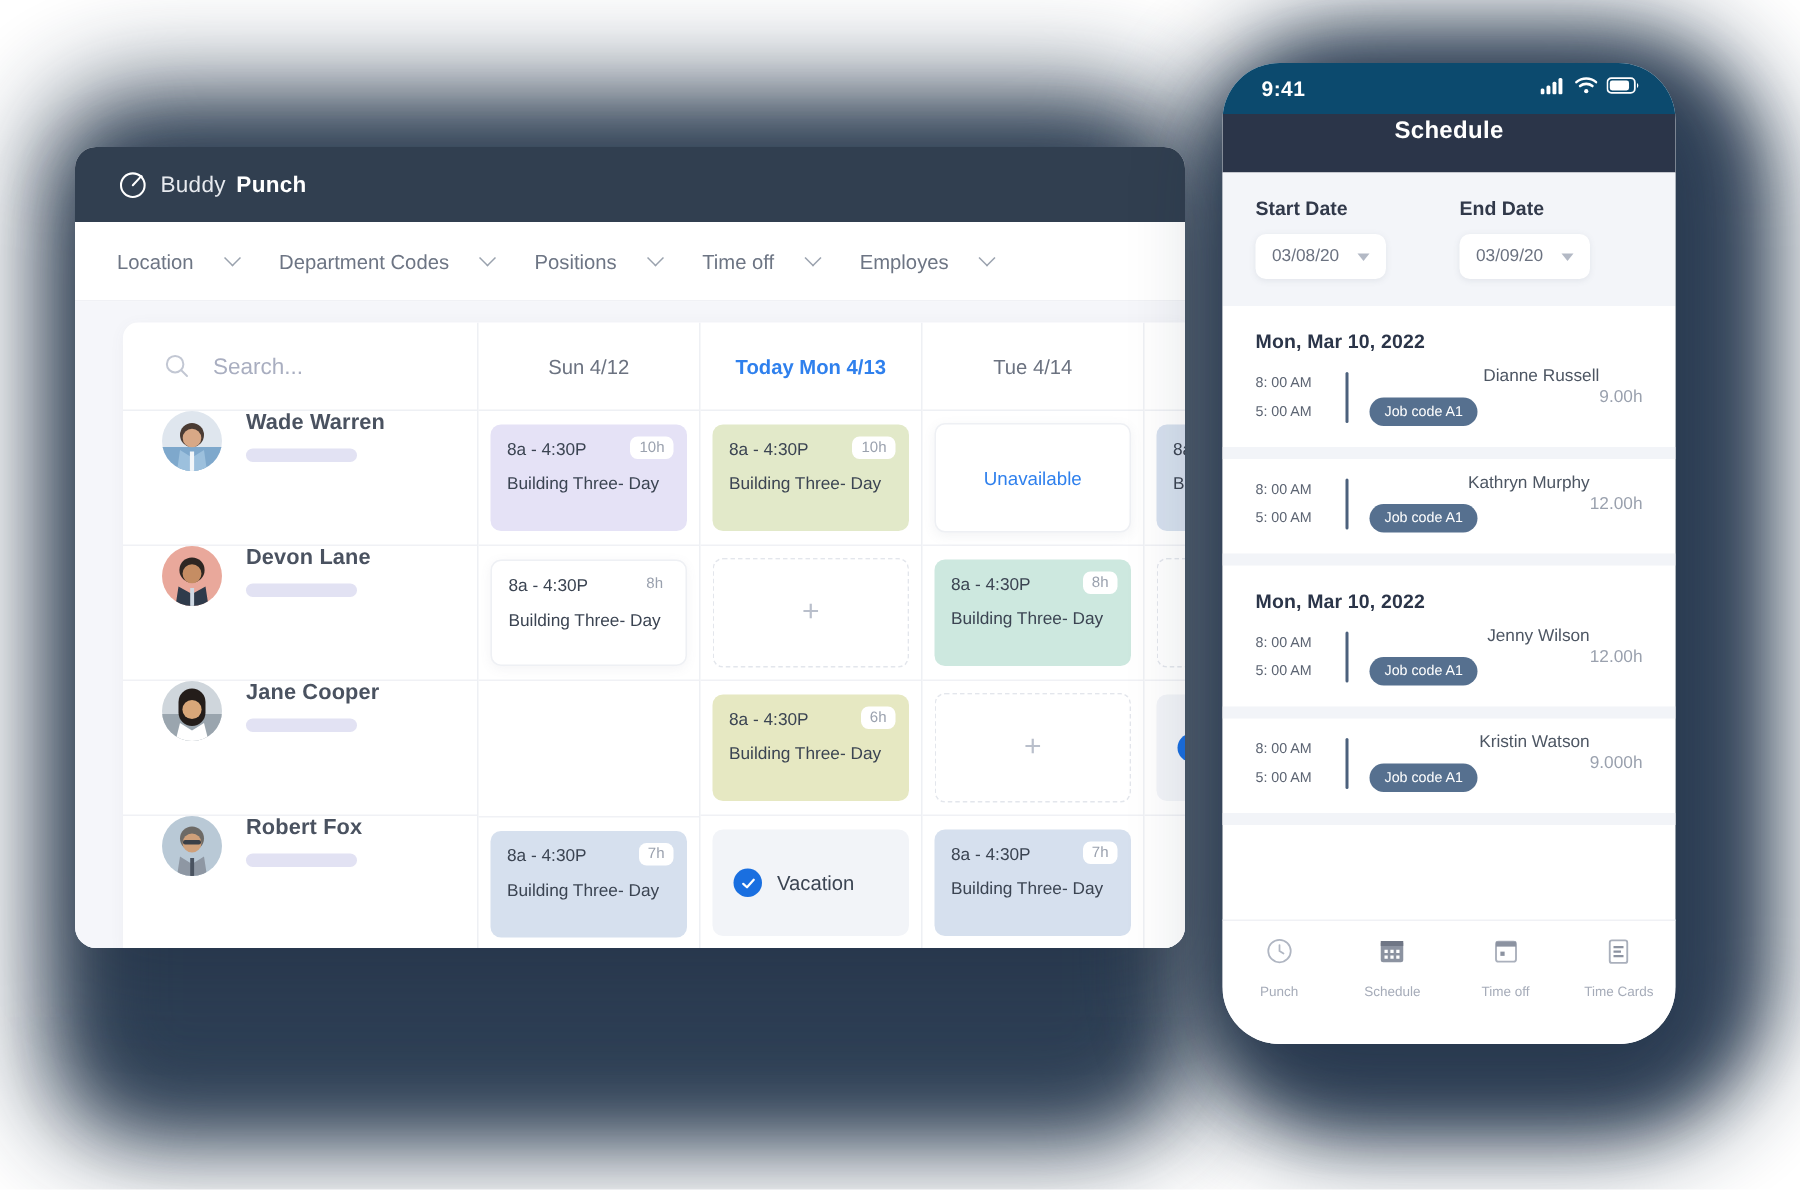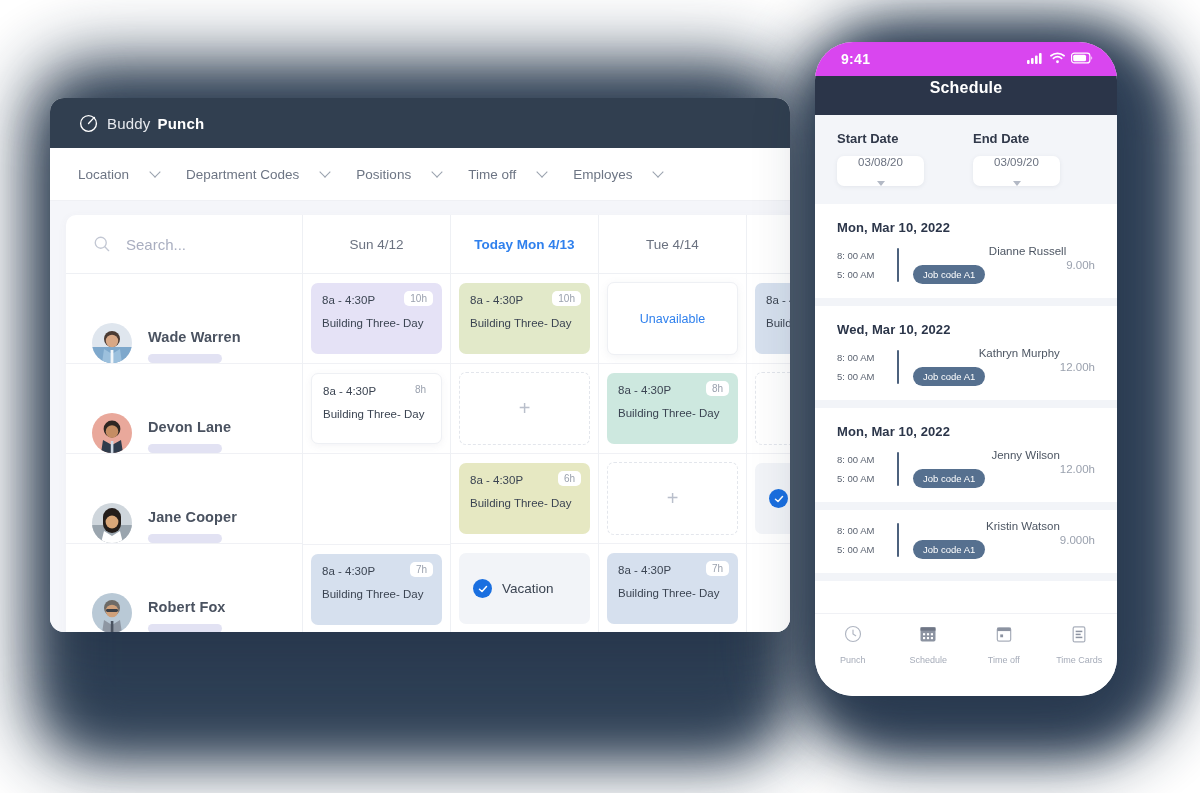--- a/index.html
+++ b/index.html
@@ -66,21 +66,21 @@
     color:#6d7584;font-size:13.5px;cursor:pointer;white-space:nowrap;
   }
   .caret{display:inline-block;width:9px;height:9px;position:relative;top:-2px;}
   .caret:before{
     content:"";position:absolute;left:0;top:0;width:7px;height:7px;
     border-right:1.4px solid #9aa2ae;border-bottom:1.4px solid #9aa2ae;
     transform:rotate(45deg);
   }
 
   .dk-body{
-    background:#f5f6fa;padding:14px 0 0 16px;height:432px;box-sizing:border-box;
+    background:#f5f6fa;padding:14px 0 0 32px;height:432px;box-sizing:border-box;
   }
   .grid{
     background:#fff;border-radius:10px 0 0 0;height:418px;overflow:hidden;
     display:flex;box-shadow:0 2px 10px rgba(90,100,120,.05);
   }
   .col-people{width:236px;flex:0 0 236px;border-right:1px solid #eef0f4;}
   .col-day{width:147px;flex:0 0 147px;border-right:1px solid #eef0f4;}
 
   .head-cell{
     height:58px;display:flex;align-items:center;justify-content:center;
@@ -88,21 +88,21 @@
   }
   .head-cell.today{color:#2f80ed;font-weight:bold;}
   .search-cell{
     height:58px;display:flex;align-items:center;gap:14px;padding-left:26px;
     border-bottom:1px solid #eef0f4;
   }
   .search-ico{width:20px;height:20px;flex:0 0 auto;}
   .search-ph{color:#a9aec0;font-size:15px;}
 
   .person{
-    height:90px;display:flex;align-items:flex-end;gap:16px;padding-left:26px;
+    height:90px;display:flex;align-items:flex-start;gap:16px;padding-left:26px;
     border-bottom:1px solid #f0f1f5;box-sizing:border-box;
   }
   .avatar{
     width:40px;height:40px;border-radius:50%;flex:0 0 auto;overflow:hidden;
     position:relative;
   }
   .av-face{position:absolute;left:0;top:0;right:0;bottom:0;}
   .pname{font-size:14.5px;color:#4a5260;font-weight:bold;letter-spacing:.1px;}
   .pbar{width:74px;height:9px;border-radius:5px;background:#e2e2f3;margin-top:9px;}
 
@@ -150,38 +150,38 @@
   .vac-txt{font-size:13.5px;color:#3b4452;}
   .empty-cell{height:90px;border-bottom:1px solid #f0f1f5;}
 
   
   .phone{
     position:absolute;left:815px;top:42px;width:302px;height:654px;
     background:#ffffff;border-radius:38px;overflow:hidden;
     box-shadow:0 24px 60px rgba(20,34,51,.30);
   }
   .ph-status{
-    height:34px;background:#d946ef;display:flex;align-items:center;
+    height:34px;background:#0c4a6e;display:flex;align-items:center;
     justify-content:space-between;padding:0 24px 0 26px;
   }
   .ph-time{color:#fff;font-size:14px;font-weight:bold;letter-spacing:.3px;}
   .ph-icons{display:flex;align-items:center;gap:6px;}
   .ph-title{
     background:#2b3549;color:#fff;font-size:16px;font-weight:bold;
     text-align:center;padding:3px 0 18px;letter-spacing:.2px;
   }
   .ph-filters{
     background:#f3f5f9;padding:16px 22px 18px;display:flex;gap:14px;
   }
   .fil{flex:1;}
   .fil-label{font-size:13px;color:#31394a;font-weight:bold;margin-bottom:10px;}
   .fil-box{
     background:#fff;border-radius:7px;height:30px;display:flex;align-items:center;
     justify-content:space-between;padding:0 11px;box-shadow:0 1px 4px rgba(90,100,120,.10);
-    width:87px;box-sizing:border-box;flex-direction:column;
+    width:87px;box-sizing:border-box;
   }
   .fil-val{font-size:11.5px;color:#6b7280;}
   .fil-car{width:0;height:0;border-left:4px solid transparent;border-right:4px solid transparent;border-top:5px solid #b3b9c5;}
 
   .sched-list{background:#fff;}
   .sec-date{
     font-size:13px;color:#2b3549;font-weight:bold;padding:16px 0 0 22px;
     letter-spacing:.1px;
   }
   .sec-row{display:flex;align-items:center;padding:10px 22px 14px 22px;gap:0;}
@@ -506,21 +506,20 @@
           <div class="who">
             <div class="who-name">Dianne Russell</div>
             <span class="jobcode">Job code A1</span>
           </div>
           <div class="hrs">9.00h</div>
         </div>
       </div>
       <div class="sep"></div>
 
       <div>
-        <div class="sec-date">Wed, Mar 10, 2022</div>
         <div class="sec-row">
           <div class="times">
             <div>8: 00 AM</div>
             <div>5: 00 AM</div>
           </div>
           <div class="tick"></div>
           <div class="who">
             <div class="who-name">Kathryn Murphy</div>
             <span class="jobcode">Job code A1</span>
           </div>

